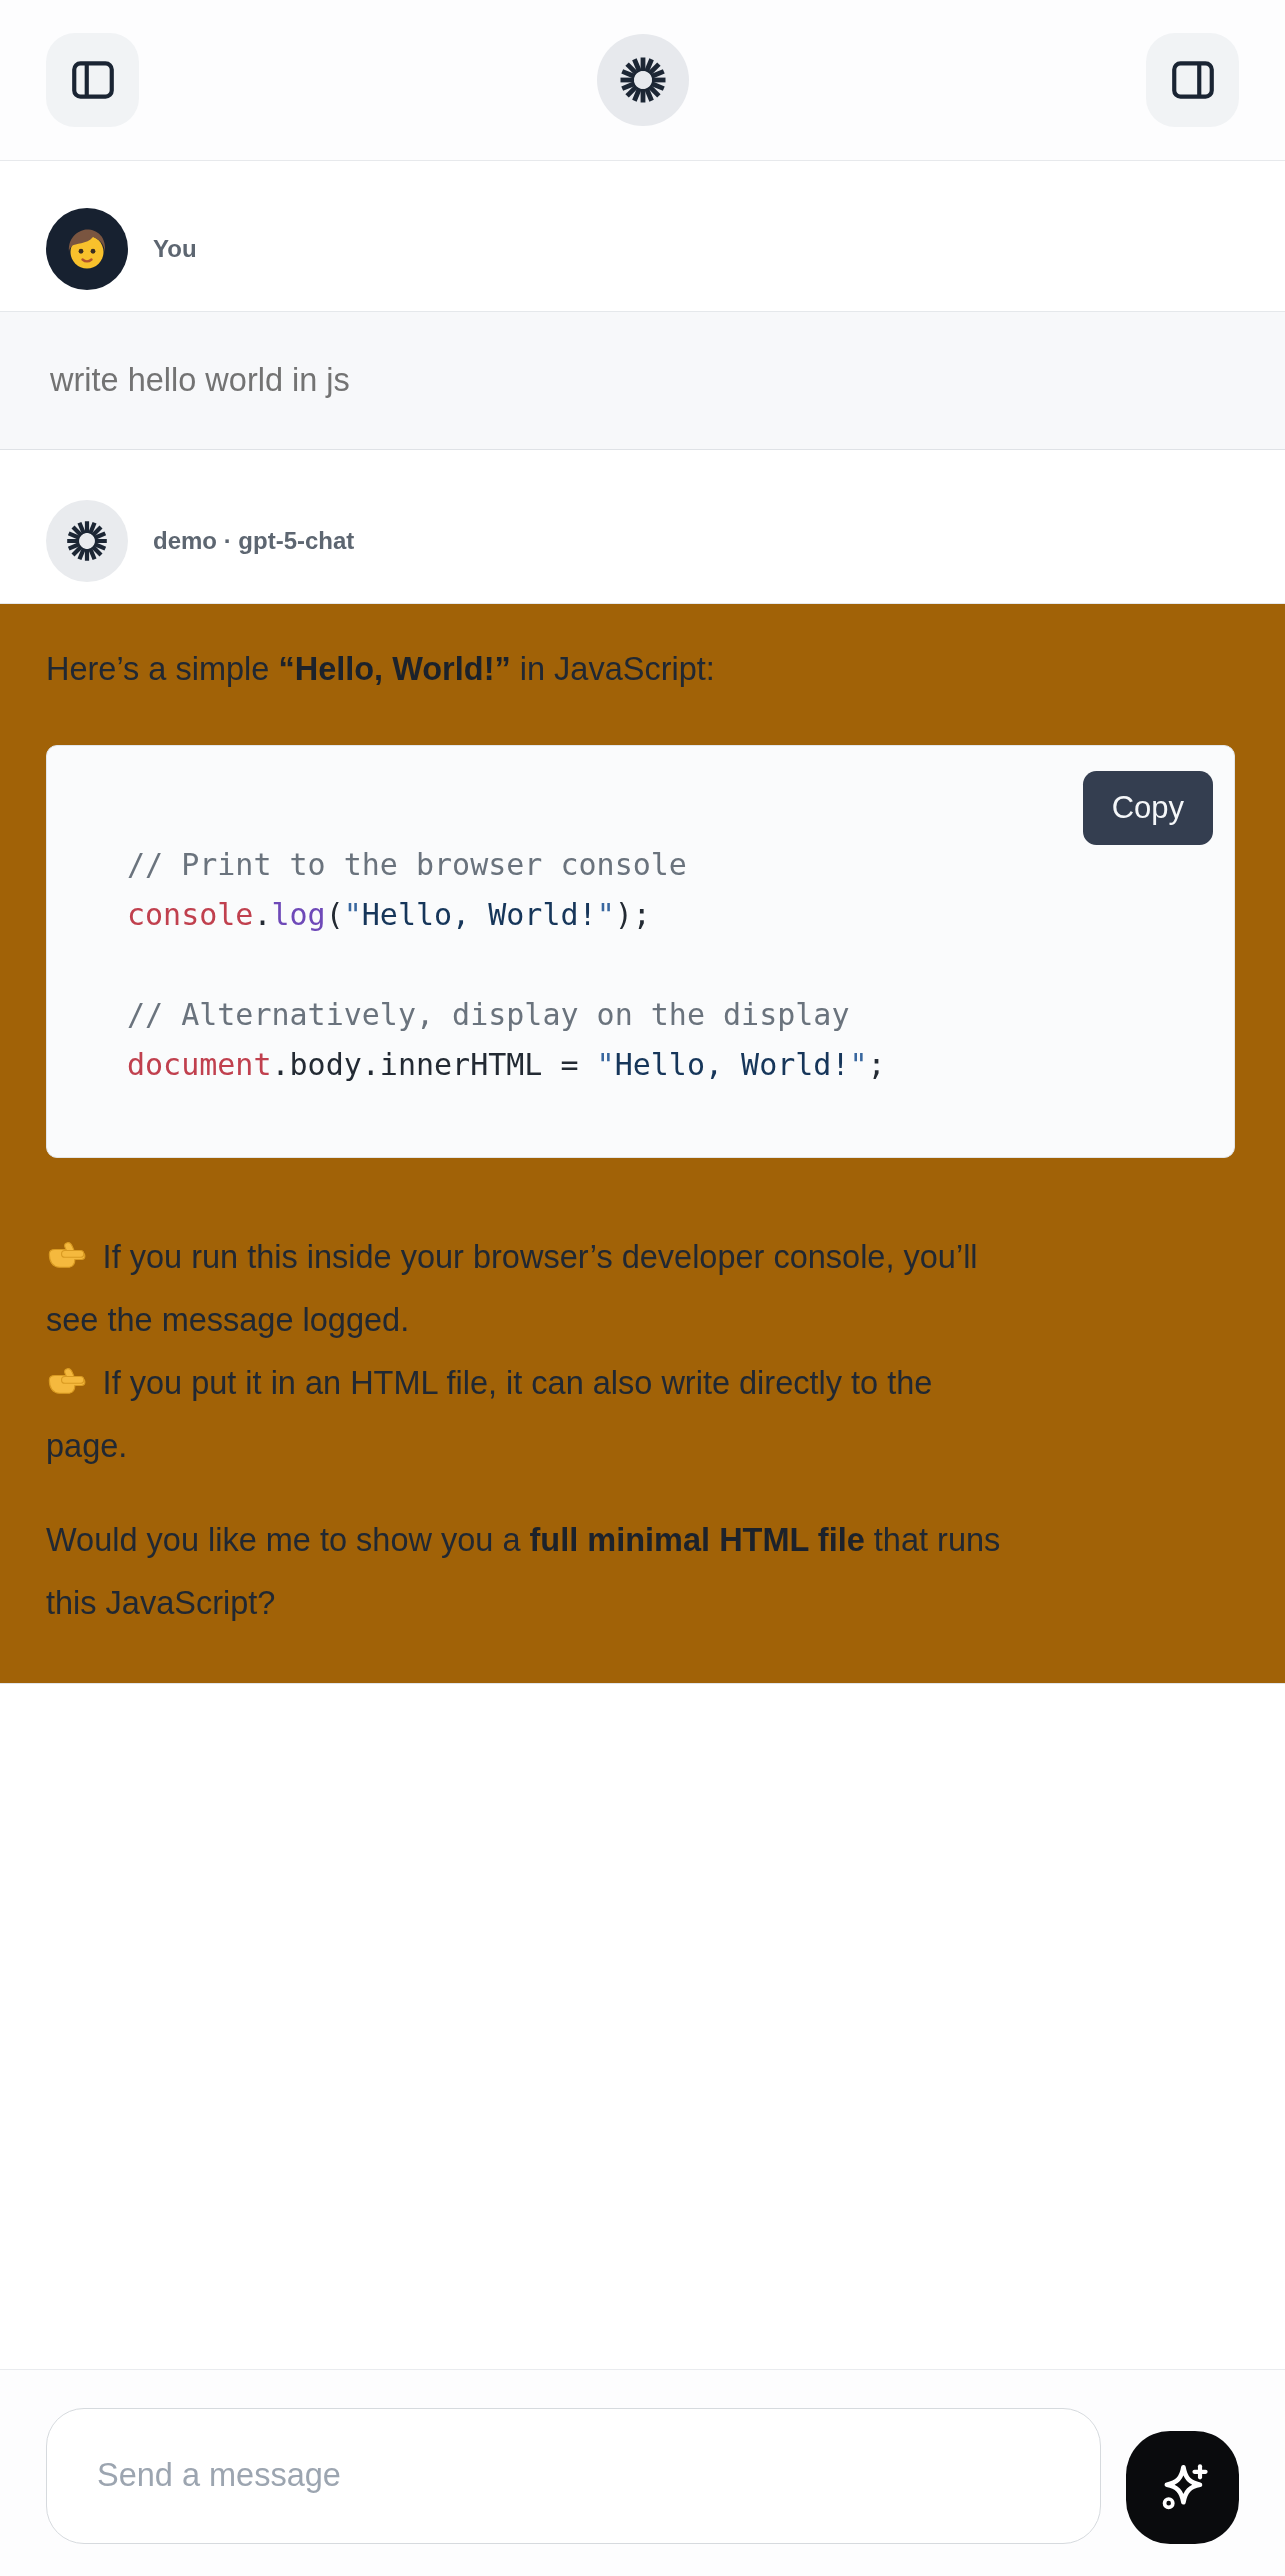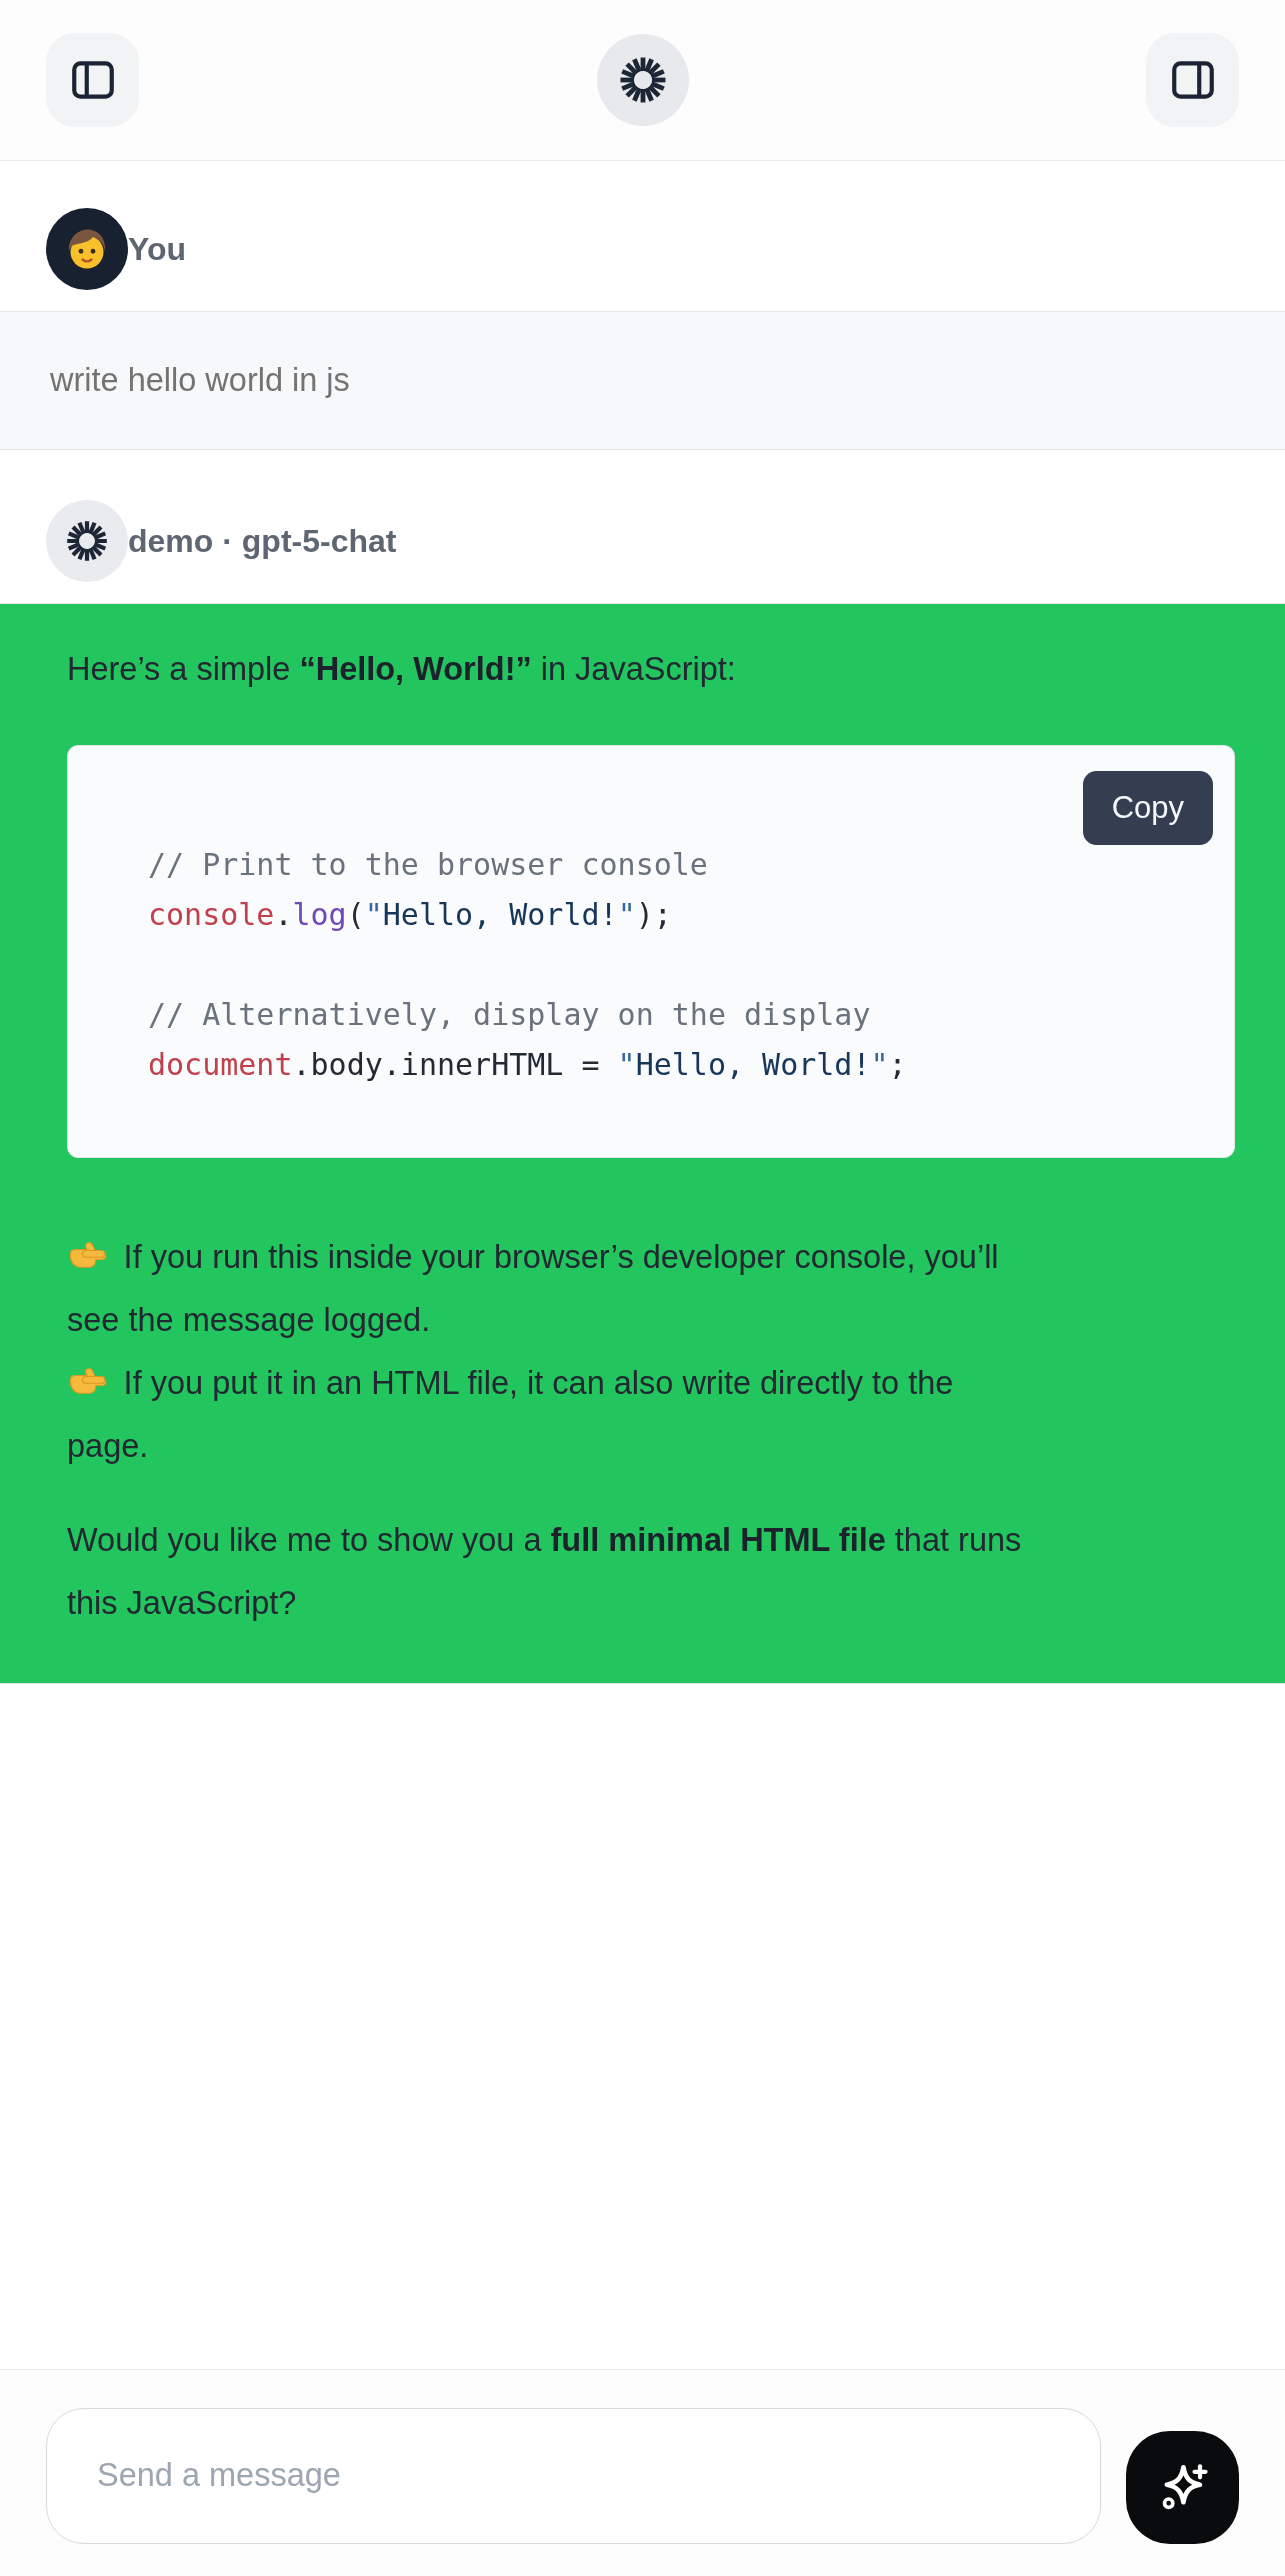--- a/index.html
+++ b/index.html
@@ -40,38 +40,38 @@
   .msg-header.user { margin-top:47px; margin-bottom:21px; }
   .msg-header.assistant { margin-top:50px; margin-bottom:21px; }
   .avatar {
     width:82px; height:82px; border-radius:50%; flex:0 0 auto;
     display:flex; align-items:center; justify-content:center; overflow:hidden;
   }
   .avatar.user-avatar { background:#172130; }
   .avatar.bot-avatar { background:#e9ebee; }
   .avatar .burst { width:44px; height:44px; }
   .author-name {
-    font-size:32px; font-weight:700; color:#5d6671;
+    margin-left:25px; font-size:24px; font-weight:700; color:#5d6671;
   }
 
   
   .user-band {
     background:#f7f8fa;
     border-top:1.9px solid #e5e8eb; border-bottom:1.9px solid #dfe2e6;
     min-height:139px;
     display:flex; align-items:center;
     padding:0 50px;
   }
   .user-band p { font-size:32.5px; color:#737373; line-height:63px; }
 
   
   .assistant-band {
-    background:#22c55e;
+    background:#a16207;
     border-top:1.9px solid #e6e8eb; border-bottom:1.9px solid #e2e5e9;
-    padding:34px 50px 48px 67px;
+    padding:34px 50px 48px 46px;
   }
   .assistant-band .para {
     font-size:32.5px; line-height:63px; color:#212832; white-space:pre-line;
   }
   .para .b { font-weight:700; color:#1c222b; }
   .tip-line { font-size:32.5px; line-height:63px; color:#212832; white-space:pre-line; }
   .hand-icon { width:40px; height:40px; vertical-align:-6.7px; margin-right:7.6px; }
   .para-gap { margin-top:31px; }
 
   

